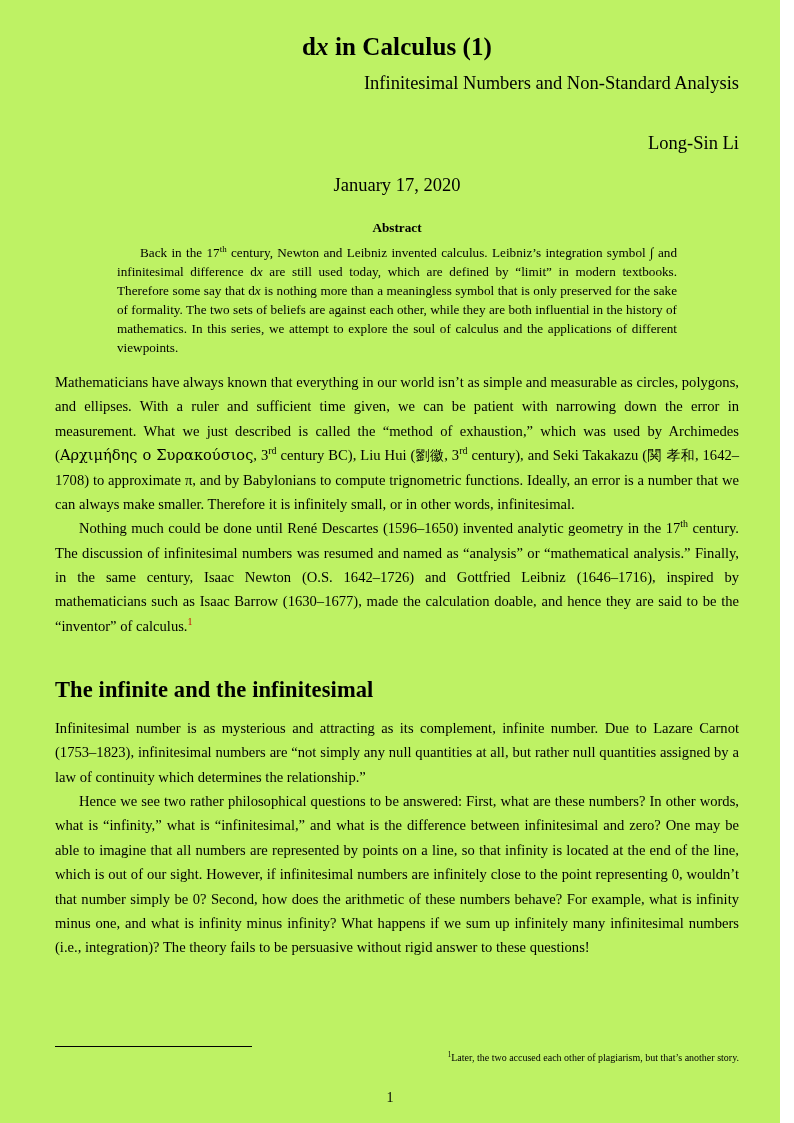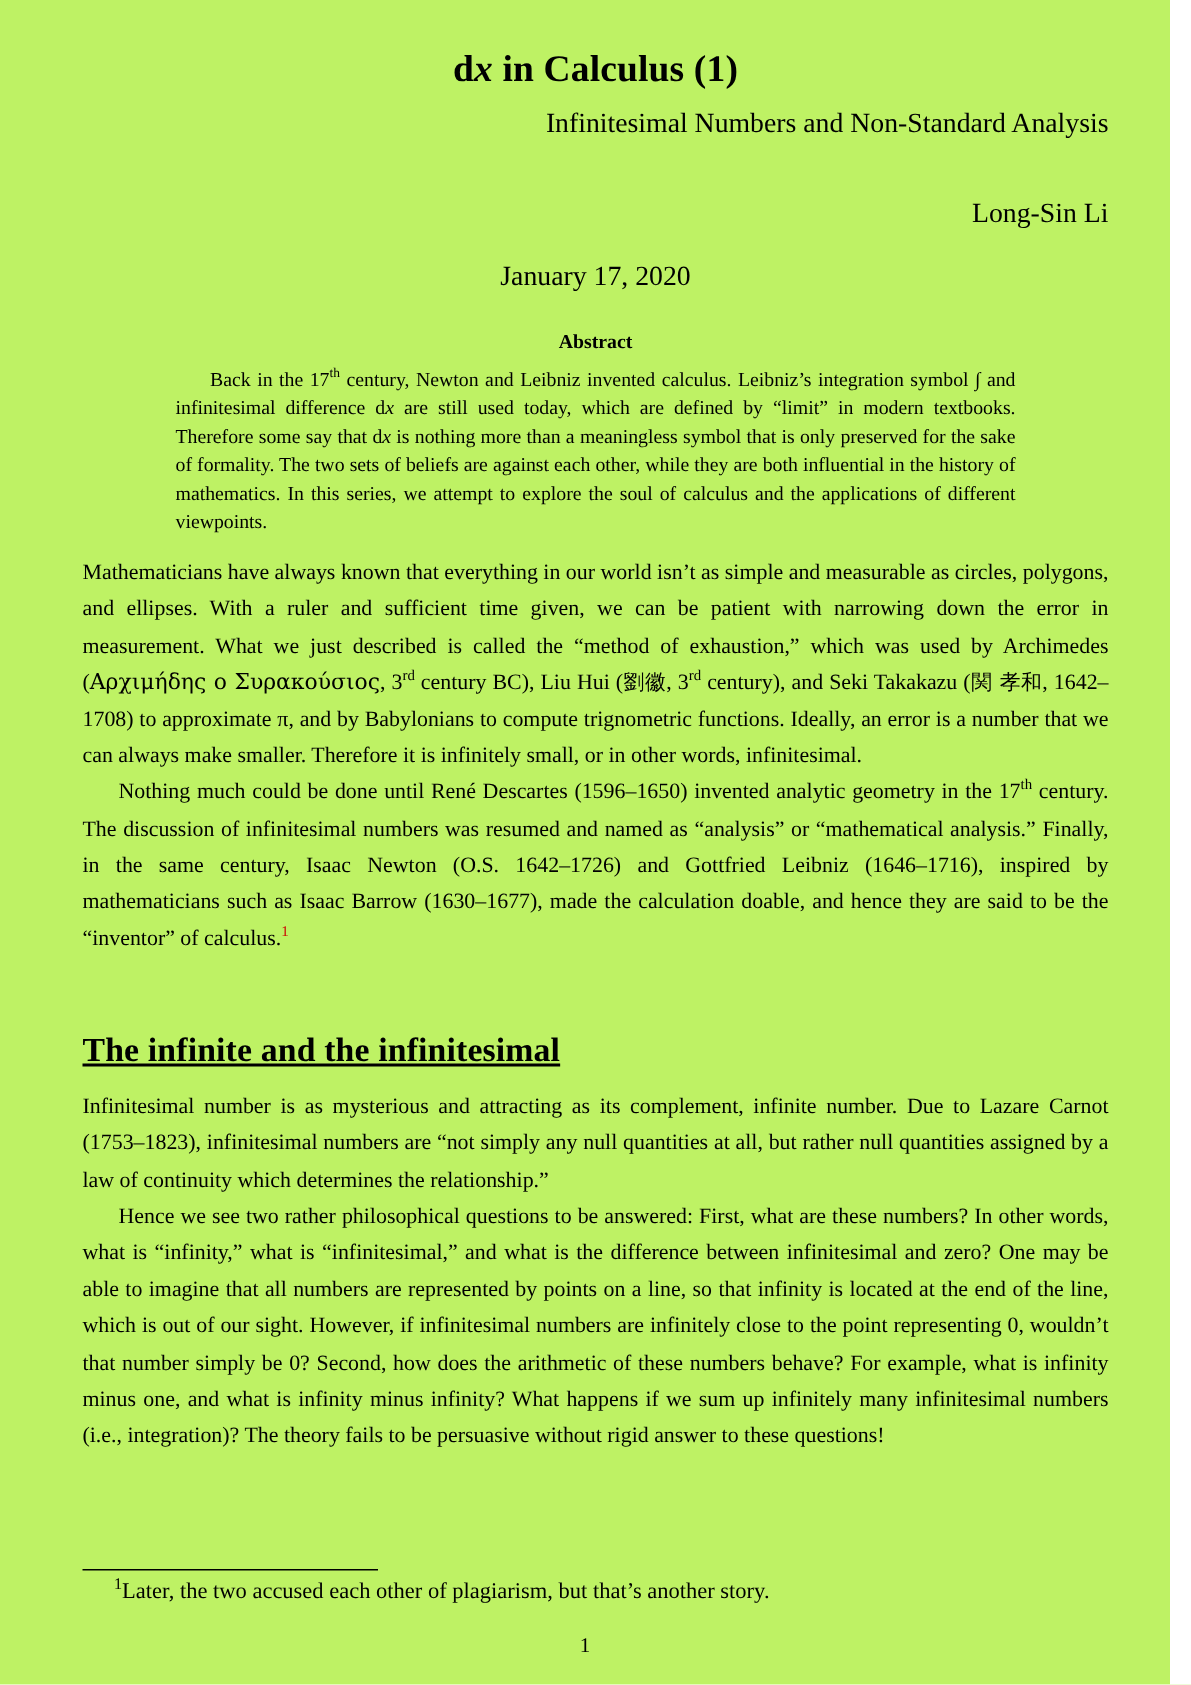--- a/index.html
+++ b/index.html
@@ -74,22 +74,21 @@
 
   
   h2.section {
     font-size: 22.5px;
     font-weight: bold;
     margin: 40px 0 0 0;
     line-height: 1.2;
     letter-spacing: 0.1px;
   }
   h2.section.second {
-    margin-top: 48px;
-    text-decoration: underline;
+    margin-top: 38px;
   }
   p.body {
     font-size: 14.6px;
     line-height: 1.67;
     text-align: justify;
     margin: 13px 0 0 0;
     hyphens: none;
   }
   p.body.indent {
     text-indent: 24px;
@@ -122,25 +121,26 @@
     top: 1046px;
     width: 684px;
   }
   .footnote-rule {
     width: 197px;
     height: 0;
     border-top: 1px solid #000000;
     margin: 0 0 4px 0;
   }
   .footnote-text {
-    font-size: 15px;
+    font-size: 10px;
     line-height: 1.4;
     margin: 0;
     padding-left: 21px;
     text-indent: 0;
+    text-align: right;
   }
   .footnote-text .fn-num {
     font-size: 0.72em;
     vertical-align: super;
     line-height: 0;
   }
 
   
   .page-number {
     position: absolute;

